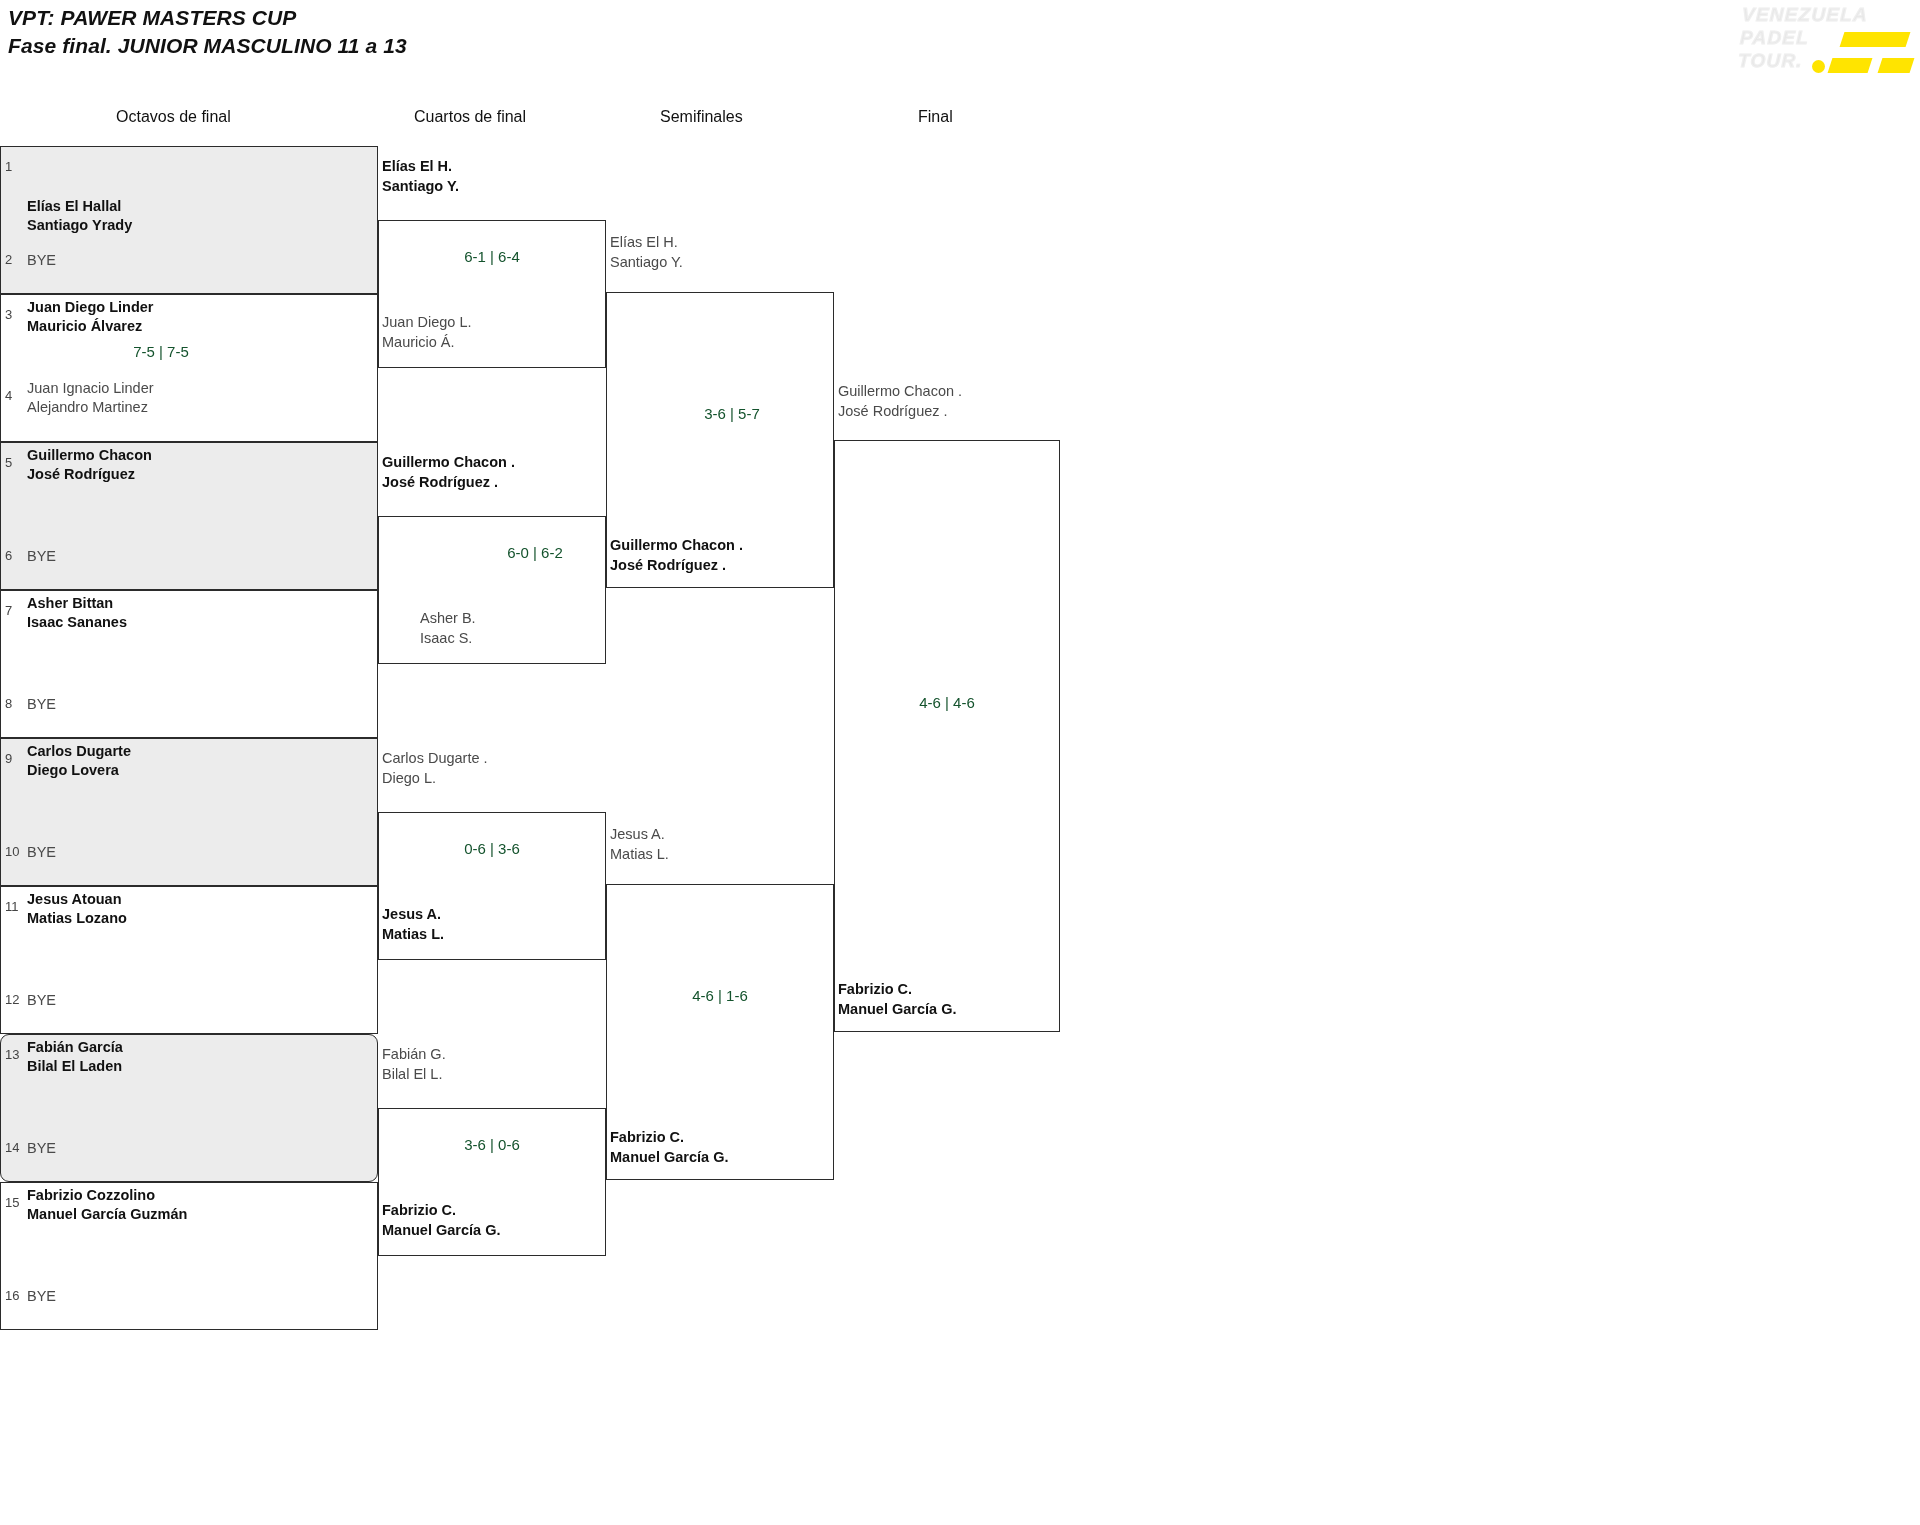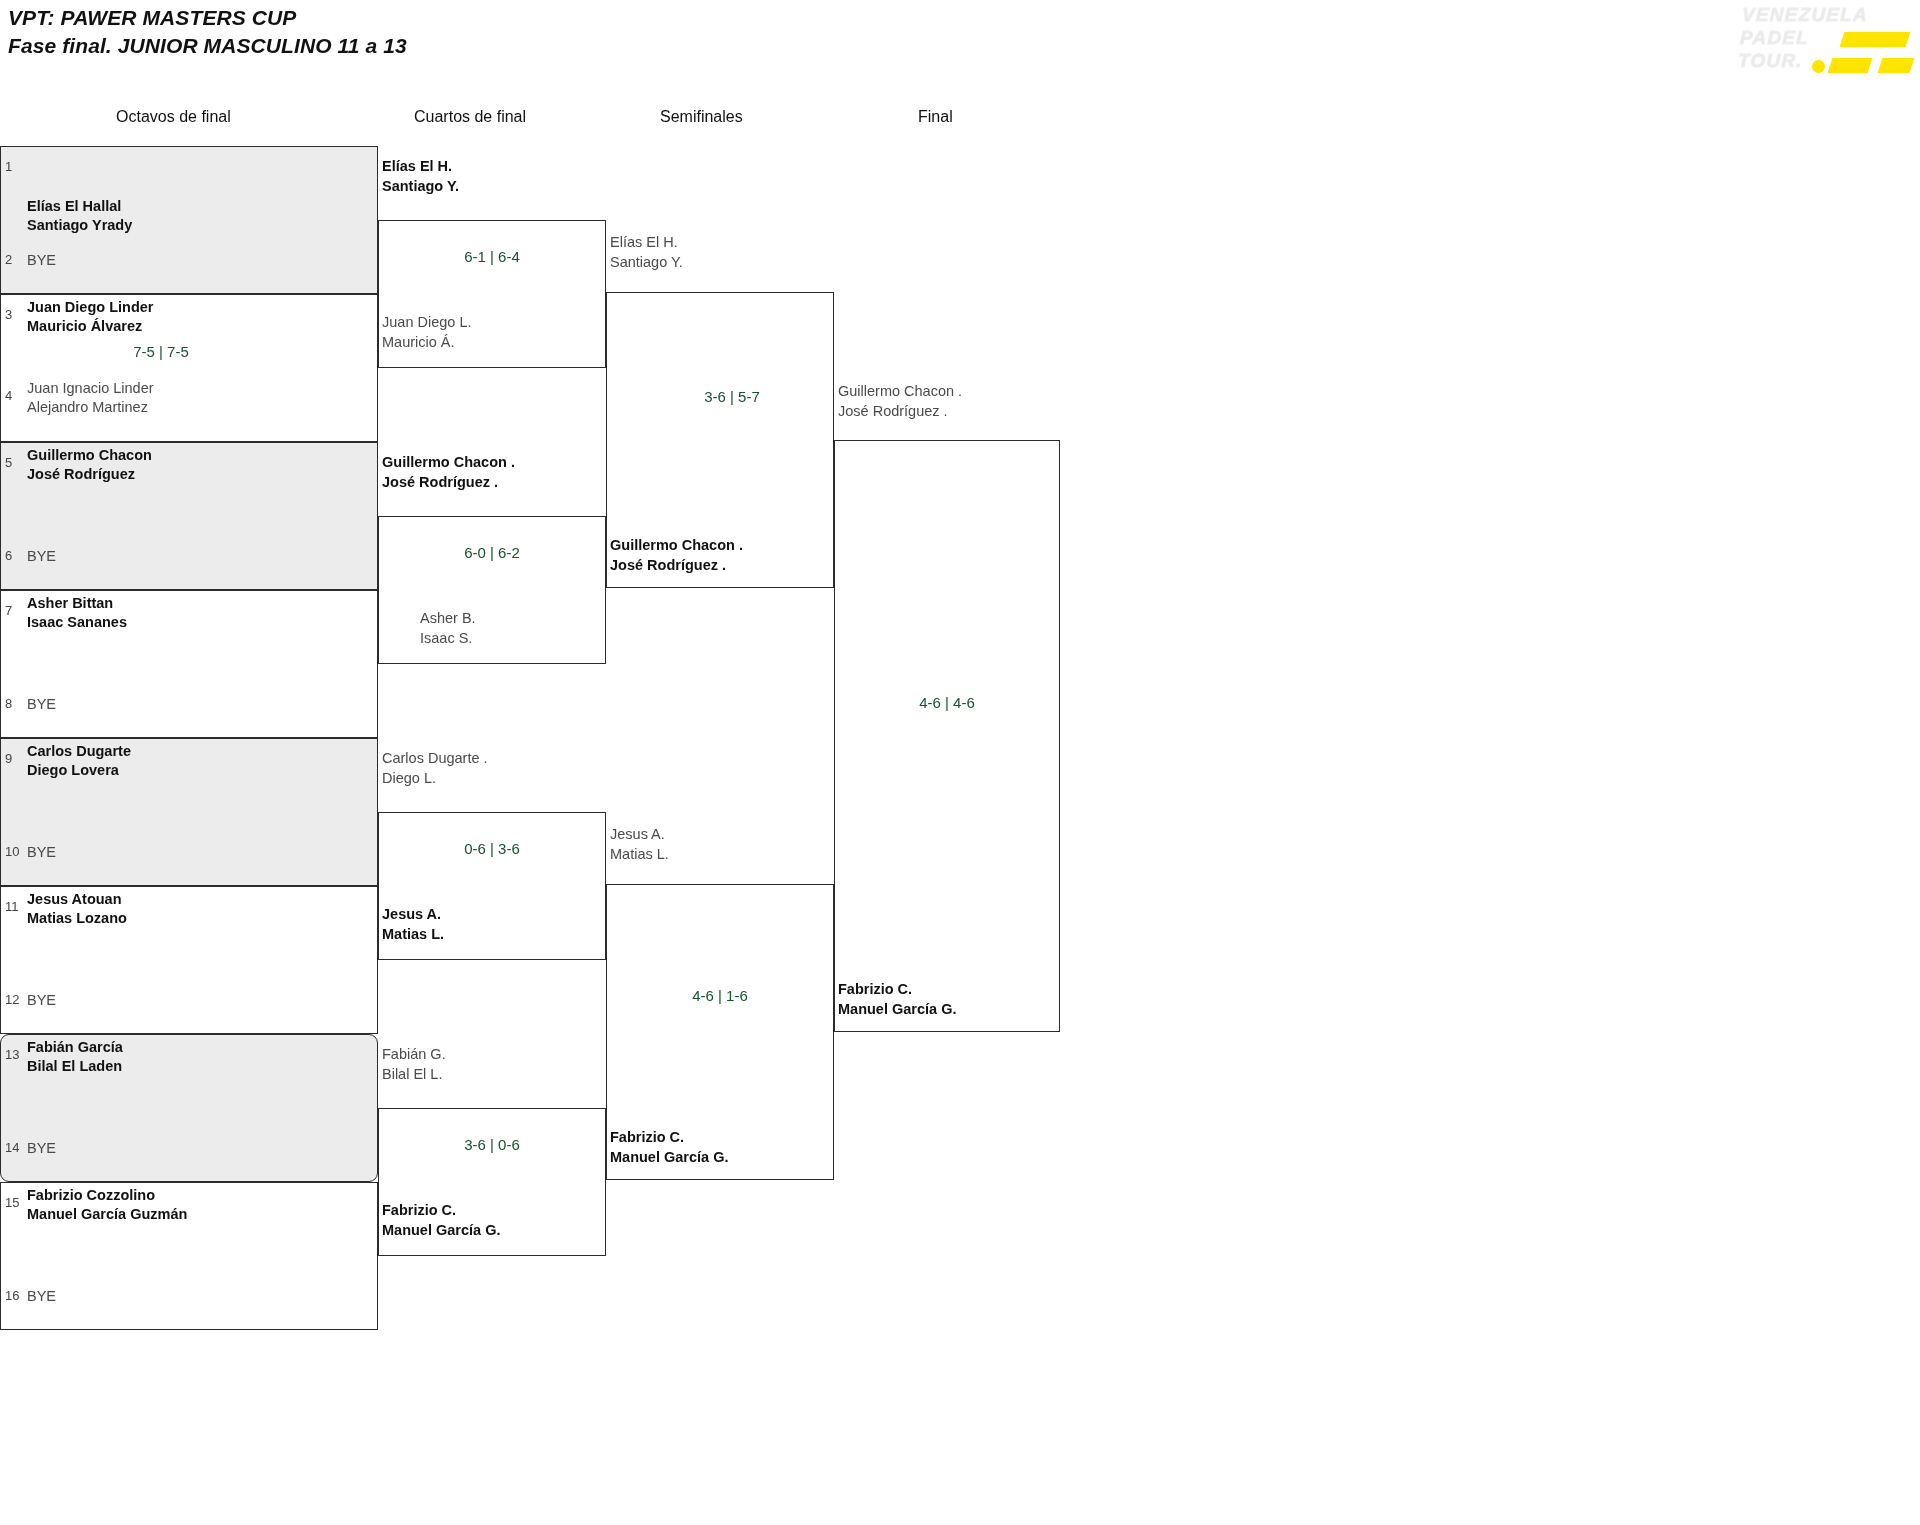--- a/index.html
+++ b/index.html
@@ -274,21 +274,21 @@
 <div class="score" style="left:378px; top:248px; width:228px;">6-1 | 6-4</div>
 
 <div class="team-label winner" style="left:382px; top:453px;">
   <div>Guillermo Chacon .</div>
   <div>José Rodríguez .</div>
 </div>
 <div class="team-label loser" style="left:382px; top:609px;margin-left:38px;">
   <div>Asher B.</div>
   <div>Isaac S.</div>
 </div>
-<div class="score" style="left:378px; top:544px; width:228px;">6-0 | 6-2</div>
+<div class="score" style="left:378px; top:544px; width:228px;padding-left:43px;">6-0 | 6-2</div>
 
 <div class="team-label loser" style="left:382px; top:749px;">
   <div>Carlos Dugarte .</div>
   <div>Diego L.</div>
 </div>
 <div class="team-label winner" style="left:382px; top:905px;">
   <div>Jesus A.</div>
   <div>Matias L.</div>
 </div>
 <div class="score" style="left:378px; top:840px; width:228px;">0-6 | 3-6</div>
@@ -307,21 +307,21 @@
 <div class="connector" style="left:606px; top:884px;  width:228px; height:296px;"></div>
 
 <div class="team-label loser" style="left:610px; top:233px;">
   <div>Elías El H.</div>
   <div>Santiago Y.</div>
 </div>
 <div class="team-label winner" style="left:610px; top:536px;">
   <div>Guillermo Chacon .</div>
   <div>José Rodríguez .</div>
 </div>
-<div class="score" style="left:606px; top:388px; width:252px;">3-6 | 5-7</div>
+<div class="score" style="left:606px; top:405px; width:252px;">3-6 | 5-7</div>
 
 <div class="team-label loser" style="left:610px; top:825px;">
   <div>Jesus A.</div>
   <div>Matias L.</div>
 </div>
 <div class="team-label winner" style="left:610px; top:1128px;">
   <div>Fabrizio C.</div>
   <div>Manuel García G.</div>
 </div>
 <div class="score" style="left:606px; top:987px; width:228px;">4-6 | 1-6</div>

